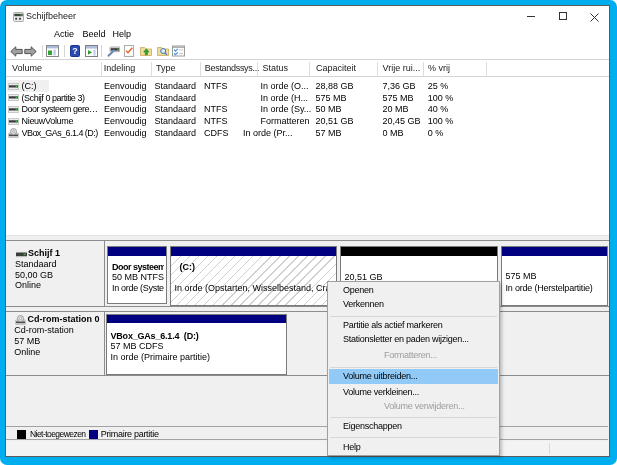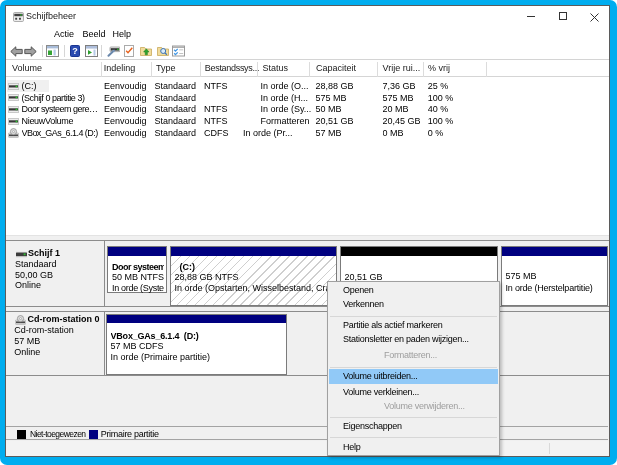--- a/index.html
+++ b/index.html
@@ -225,30 +225,29 @@
   <svg class="abs" style="left:9.5px;top:245px" width="11" height="7" viewBox="0 0 11 7">
       <rect x="0" y="0" width="11" height="2" fill="#e9e9e9"></rect>
       <rect x="0" y="1.6" width="11" height="3.6" rx="0.5" fill="#3c3c3c"></rect>
       <rect x="7.6" y="2.4" width="2" height="1.8" fill="#2fb52f"></rect>
       <rect x="0" y="5.2" width="11" height="1" fill="#bdbdbd"></rect>
     </svg>
   <div class="abs nowrap" style="left:21.9px;top:242px;height:11px;line-height:11px;font-weight:bold;">Schijf 1</div>
   <div class="abs nowrap" style="left:9px;top:252.8px;height:11px;line-height:11px;">Standaard</div>
   <div class="abs nowrap" style="left:9px;top:263.6px;height:11px;line-height:11px;">50,00 GB</div>
   <div class="abs nowrap" style="left:9px;top:274.2px;height:11px;line-height:11px;">Online</div>
-  <div class="pbox" style="left:101px;top:240px;width:59.5px;height:47px;">
+  <div class="pbox" style="left:101px;top:240px;width:59.5px;height:58px;">
     <div class="pbar" style="background:#000080;"></div>
     <div class="ptxt" style="top:14.5px;font-weight:bold;letter-spacing:-0.5px;">Door systeem</div>
     <div class="ptxt" style="top:25px;">50 MB NTFS</div>
     <div class="ptxt" style="top:35.5px;letter-spacing:-0.3px;">In orde (Systeempartitie)</div>
   </div>
   <div class="pbox" style="left:163.5px;top:240px;width:167.5px;height:59.5px;background:repeating-linear-gradient(135deg,#cfcfcf 0,#cfcfcf 1px,#fff 1px,#fff 6.4px);">
     <div class="pbar" style="background:#000080;"></div>
     <div class="ptxt" style="top:14.5px;left:9px;font-weight:bold;">(C:)</div>
-    <div class="ptxt" style="top:25px;">28,88 GB NTFS</div>
     <div class="ptxt" style="top:35.5px;">In orde (Opstarten, Wisselbestand, Crashdump, Primaire partitie)</div>
   </div>
   <div class="pbox" style="left:333.5px;top:240px;width:158px;height:59.5px;">
     <div class="pbar" style="background:#000;"></div>
     <div class="ptxt" style="top:25px;">20,51 GB</div>
     <div class="ptxt" style="top:35.5px;">Niet-toegewezen</div>
   </div>
   <div class="pbox" style="left:494.5px;top:240px;width:107.5px;height:59.5px;">
     <div class="pbar" style="background:#000080;"></div>
     <div class="ptxt" style="top:23.5px;">575 MB</div>

